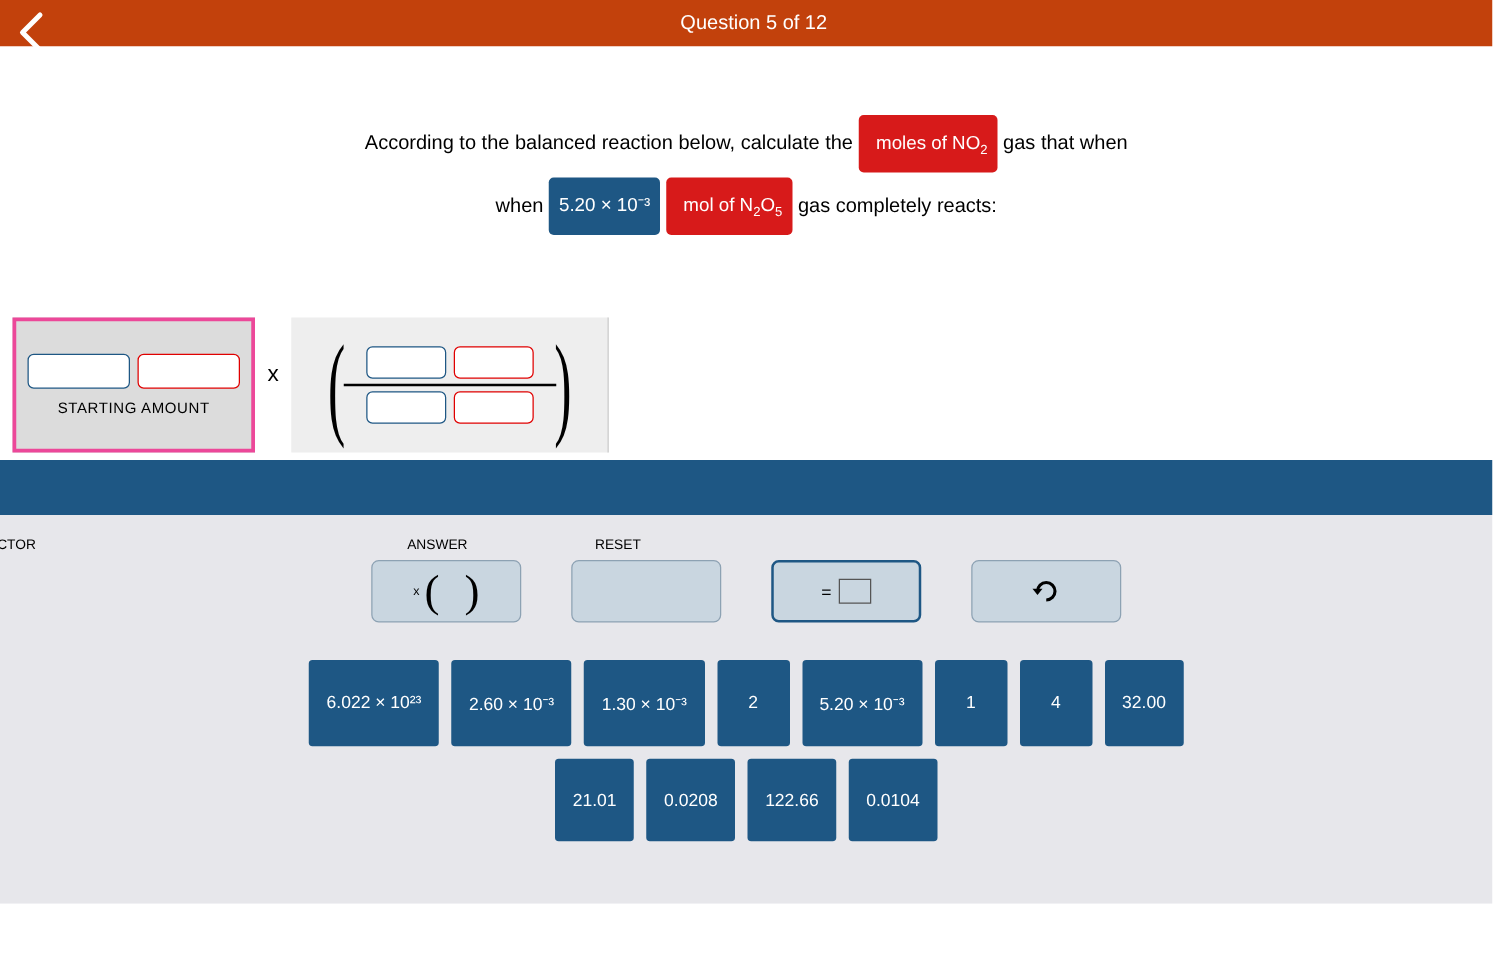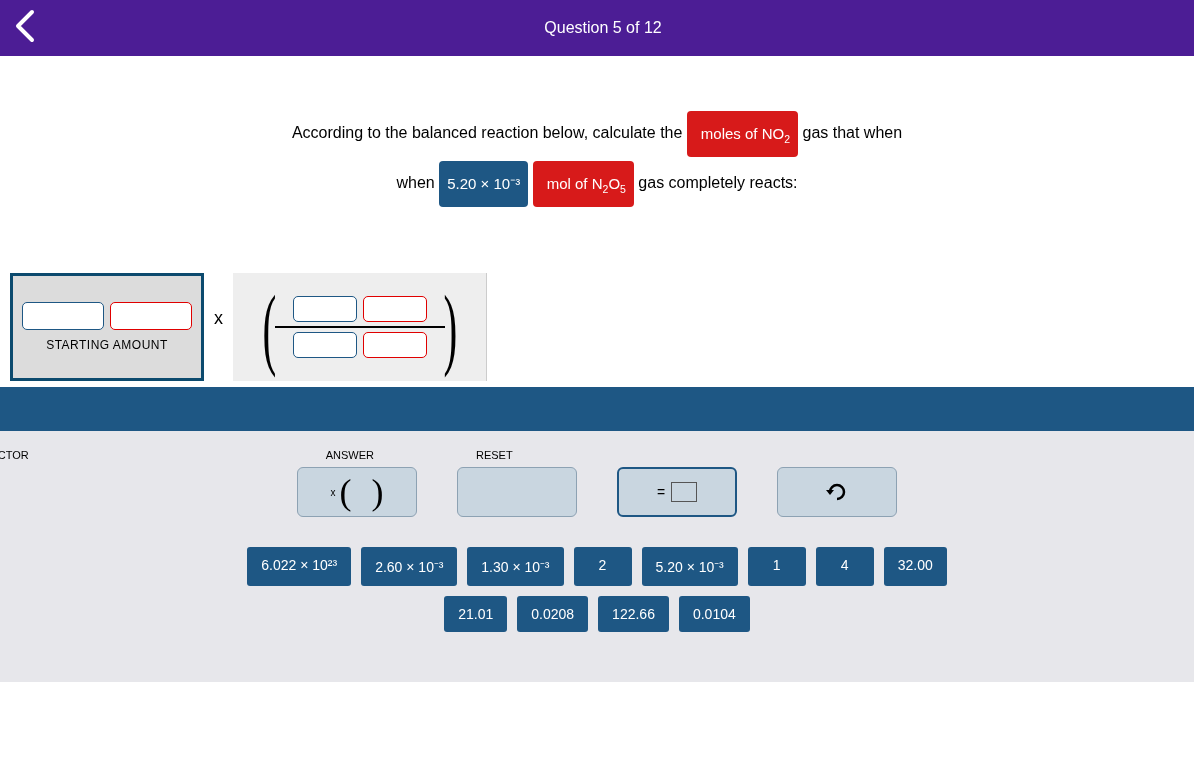--- a/index.html
+++ b/index.html
@@ -1,31 +1,31 @@
 <!DOCTYPE html>
 <html><head>
 <meta charset="utf-8">
 <style>
   * { box-sizing: border-box; margin: 0; padding: 0; }
   body { font-family: Arial, Helvetica, sans-serif; background: #fff; width: 1194px; }
   
-  .header { background: #4c1d95; color: #fff; height: 56px; display: flex; align-items: center; position: relative; padding-left: 12px; }
+  .header { background: #c2410c; color: #fff; height: 37px; display: flex; align-items: center; position: relative; padding-left: 12px; }
   .back { position: absolute; left: 12px; top: 8px; cursor: pointer; }
   .header-title { width: 100%; text-align: center; font-size: 16px; }
   
   .question { text-align: center; margin-top: 55px; font-size: 16px; line-height: 2.4; }
   .question .line { margin-bottom: 4px; }
   .chip { display: inline-block; padding: 5px 8px; border-radius: 4px; color: #fff; vertical-align: middle; font-size: 15px; }
   .chip.red { background: #d71a1a; padding-left: 14px; }
   .chip.blue { background: #1e5784; }
   .chip.coef { background: #1e5784; width: 40px; text-align: center; padding: 8px 0; margin: 0 6px; }
   sub { font-size: 0.7em; vertical-align: sub; }
   
   .work-row { margin-top: 60px; height: 120px; display: flex; align-items: center; }
-  .starting { border: 3px solid #0c4a6e; background: #dcdcdc; width: 194px; height: 108px; margin-left: 10px; display: flex; flex-direction: column; align-items: center; justify-content: center; }
+  .starting { border: 3px solid #ec4899; background: #dcdcdc; width: 194px; height: 108px; margin-left: 10px; display: flex; flex-direction: column; align-items: center; justify-content: center; }
   .starting-slots { display: flex; gap: 6px; margin-bottom: 8px; }
   .slot { width: 82px; height: 28px; border-radius: 5px; background: #fff; }
   .slot.b { border: 1.5px solid #1e5784; }
   .slot.r { border: 1.5px solid #e00000; }
   .slot.sm { width: 64px; height: 26px; }
   .starting-label { font-size: 12px; letter-spacing: 0.5px; }
   
   .times { font-size: 18px; margin: 0 10px 18px 10px; }
   
   .factor { background: #eeeeee; height: 108px; width: 254px; display: flex; align-items: center; justify-content: center; border-right: 1px solid #ccc; }
@@ -41,21 +41,21 @@
   .control-labels span:nth-child(1){ margin-left: -42px; margin-right: 250px;}
   .control-labels span:nth-child(2){ margin-right: 55px;}
   .control-btns { display: flex; justify-content: center; gap: 40px; margin-bottom: 30px; }
   .cbtn { width: 120px; height: 50px; background: #c9d6e0; border: 1px solid #8da2b3; border-radius: 6px; display: flex; align-items: center; justify-content: center; cursor: pointer; font-size: 14px;}
   .cbtn.active { border: 2px solid #1e5784; }
   .cbtn .paren-sm { font-family: "Times New Roman", serif; font-size: 36px; }
   .cbtn .x-sm { font-size: 10px; margin-right: 4px; }
   .ans-box{ width:26px; height:20px; border:1.5px solid #555; margin-left:6px;}
   
   .tiles { display: flex; flex-wrap: wrap; justify-content: center; gap: 10px; max-width: 720px; margin: 0 auto 10px auto;}
-  .tile { color: #fff; padding: 10px 14px; border-radius: 3px; font-size: 14px; cursor: pointer; min-width: 58px; text-align: center;}
+  .tile { color: #fff; padding: 25px 14px; border-radius: 3px; font-size: 14px; cursor: pointer; min-width: 58px; text-align: center;}
   .tile.nb { background: #1e5784; }
   .tile.un { background: #d71a1a; }
 </style>
 </head>
 <body>
 
 <div class="header">
   <div class="back">
     <svg width="28" height="36" viewBox="0 0 28 36">
       <polyline points="20,4 6,18 20,32" stroke="#fff" stroke-width="4" fill="none" stroke-linecap="round" stroke-linejoin="round"></polyline>

